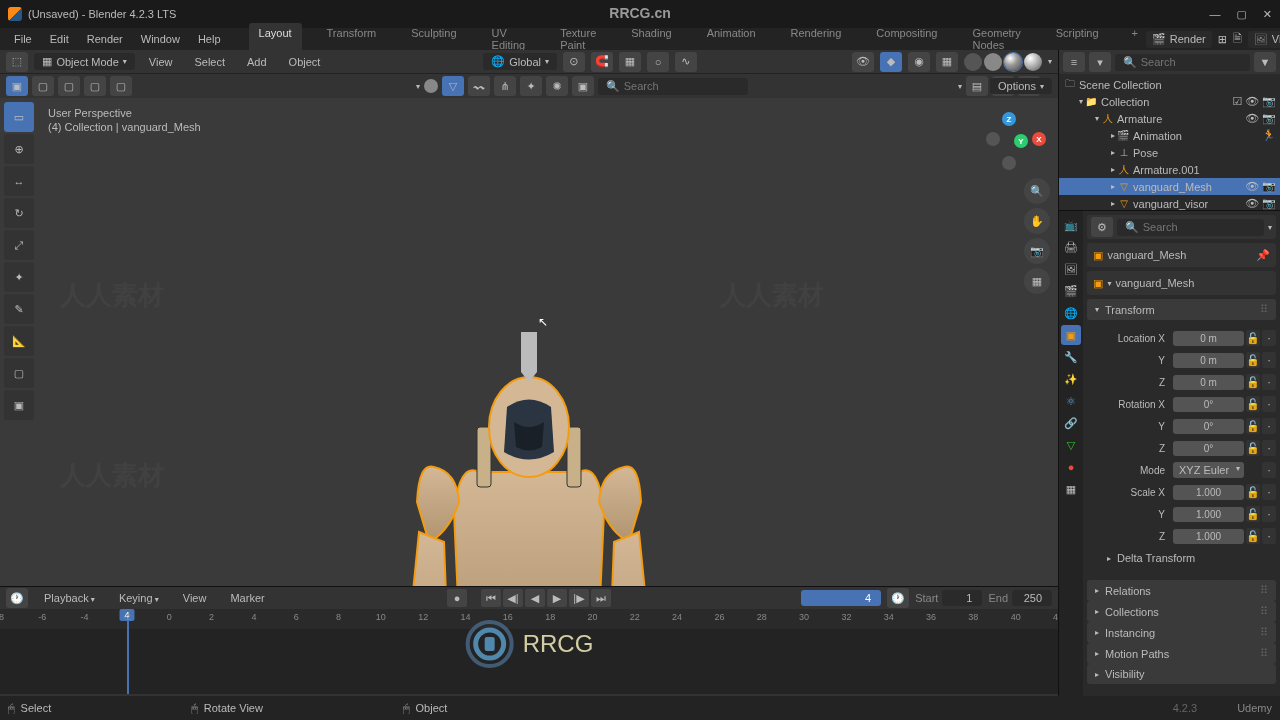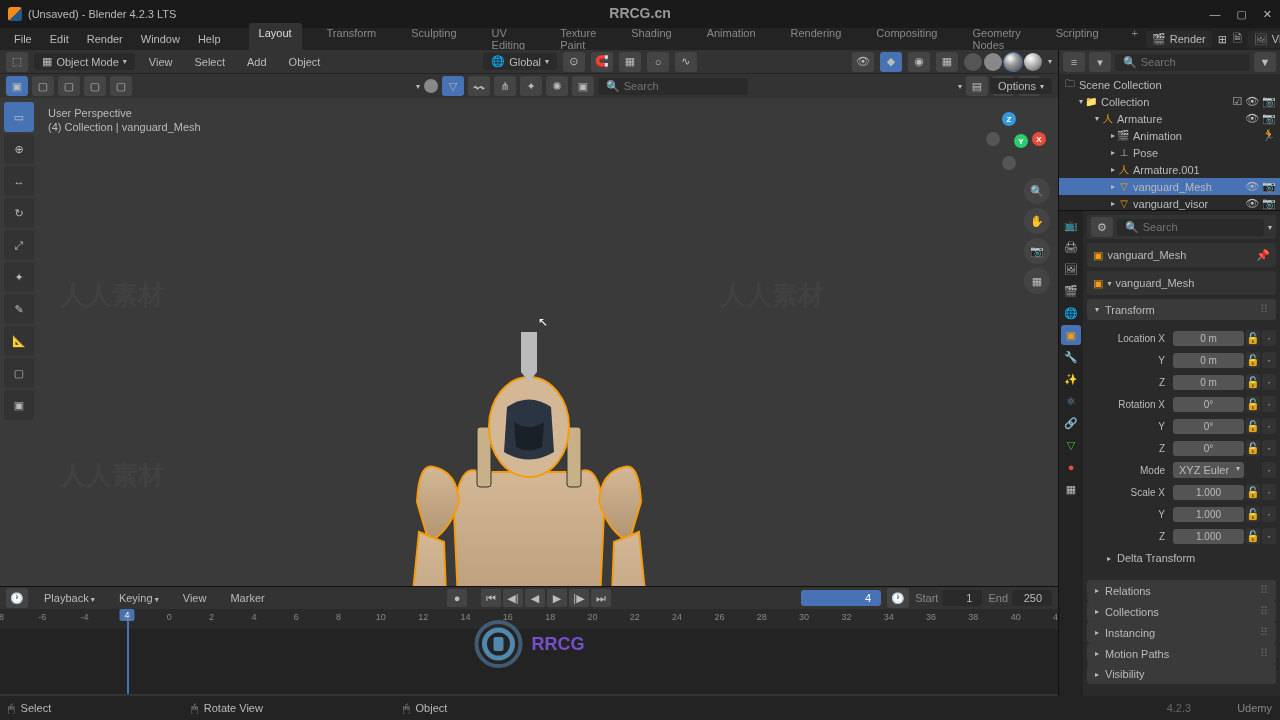--- a/index.html
+++ b/index.html
@@ -346,21 +346,21 @@
         </div>
       <div class="timeline-body">
         <div class="playhead" style="left:calc(6/50*100%)"></div>
 
         <div style="position:absolute;left:50%;top:-10px;transform:translateX(-50%);display:flex;align-items:center;gap:8px;opacity:0.8">
           <svg width="50" height="50">
               <circle cx="25" cy="25" r="22" fill="none" stroke="#4a6a8a" stroke-width="4"></circle>
               <circle cx="25" cy="25" r="14" fill="none" stroke="#5aa0d0" stroke-width="5"></circle>
               <rect x="20" y="18" width="10" height="14" fill="#5aa0d0" rx="2"></rect>
             </svg>
-          <span style="font-size:18px;font-weight:bold;color:#8b5cf6">RRCG</span>
+          <span style="font-size:24px;font-weight:normal;color:#fef9c3">RRCG</span>
         </div>
       </div>
     </div>
   </div>
 
   <div class="right-panel">
 
     <div class="outliner">
       <div class="outliner-header">
         <div class="hdr-btn icon">≡</div>
@@ -611,14 +611,14 @@
     </div>
   <div class="status-item" style="margin-left:120px">
       <span>🖱</span>
       <span>Rotate View</span>
     </div>
   <div class="status-item" style="margin-left:120px">
       <span>🖱</span>
       <span>Object</span>
     </div>
   <div style="margin-left:auto;color:#666">4.2.3</div>
-  <div style="margin-left:26px;color:#888">Udemy</div>
+  <div style="margin-left:20px;color:#888">Udemy</div>
 </div>
 
 </body></html>

